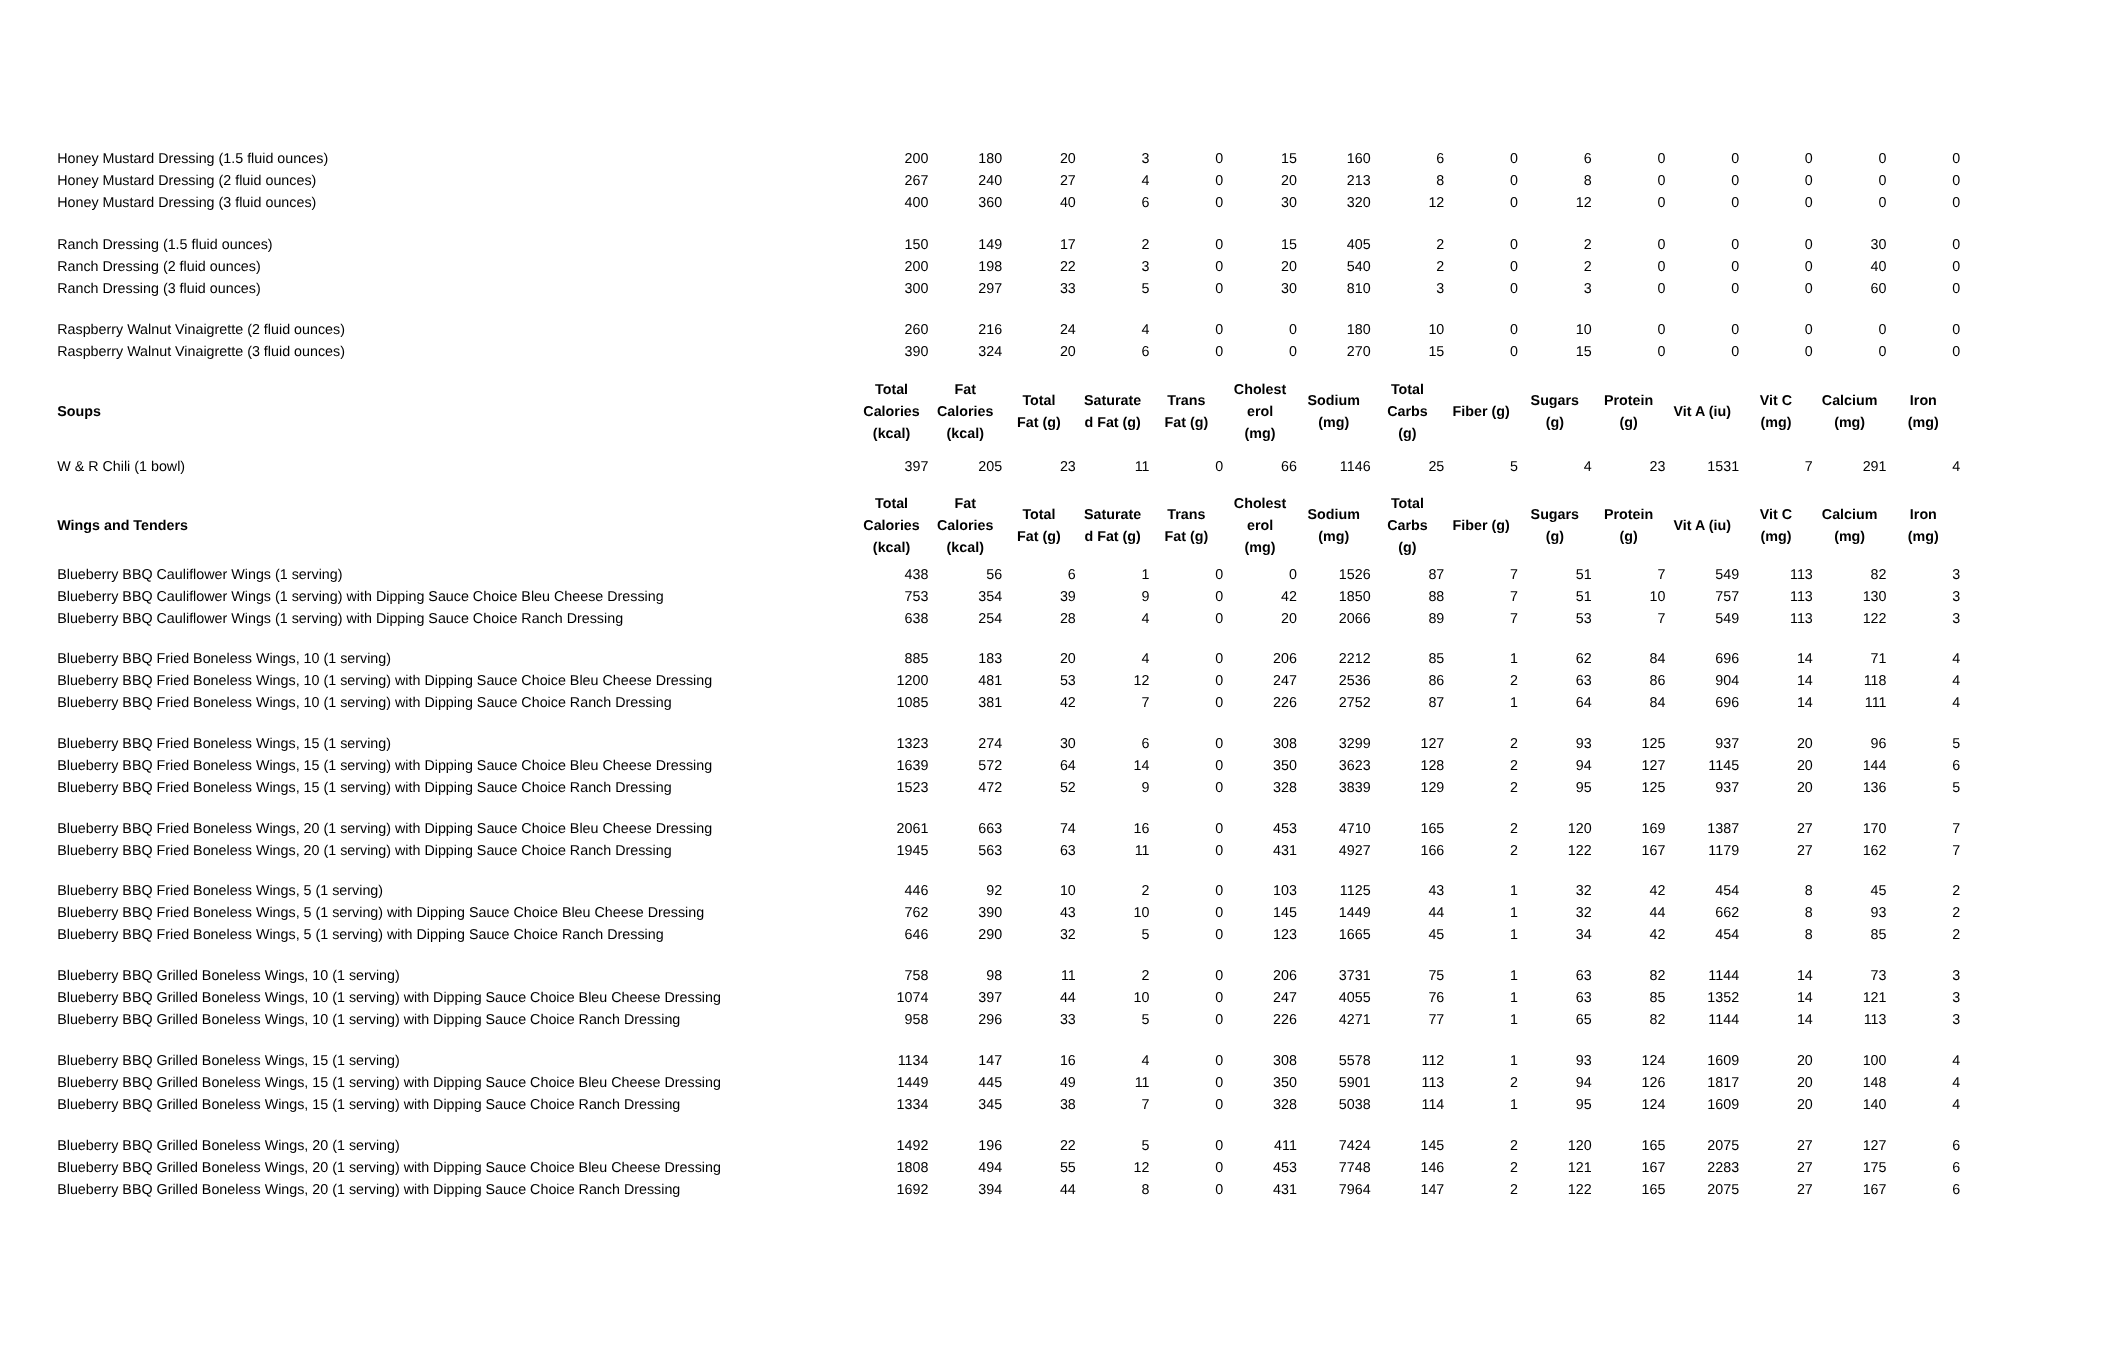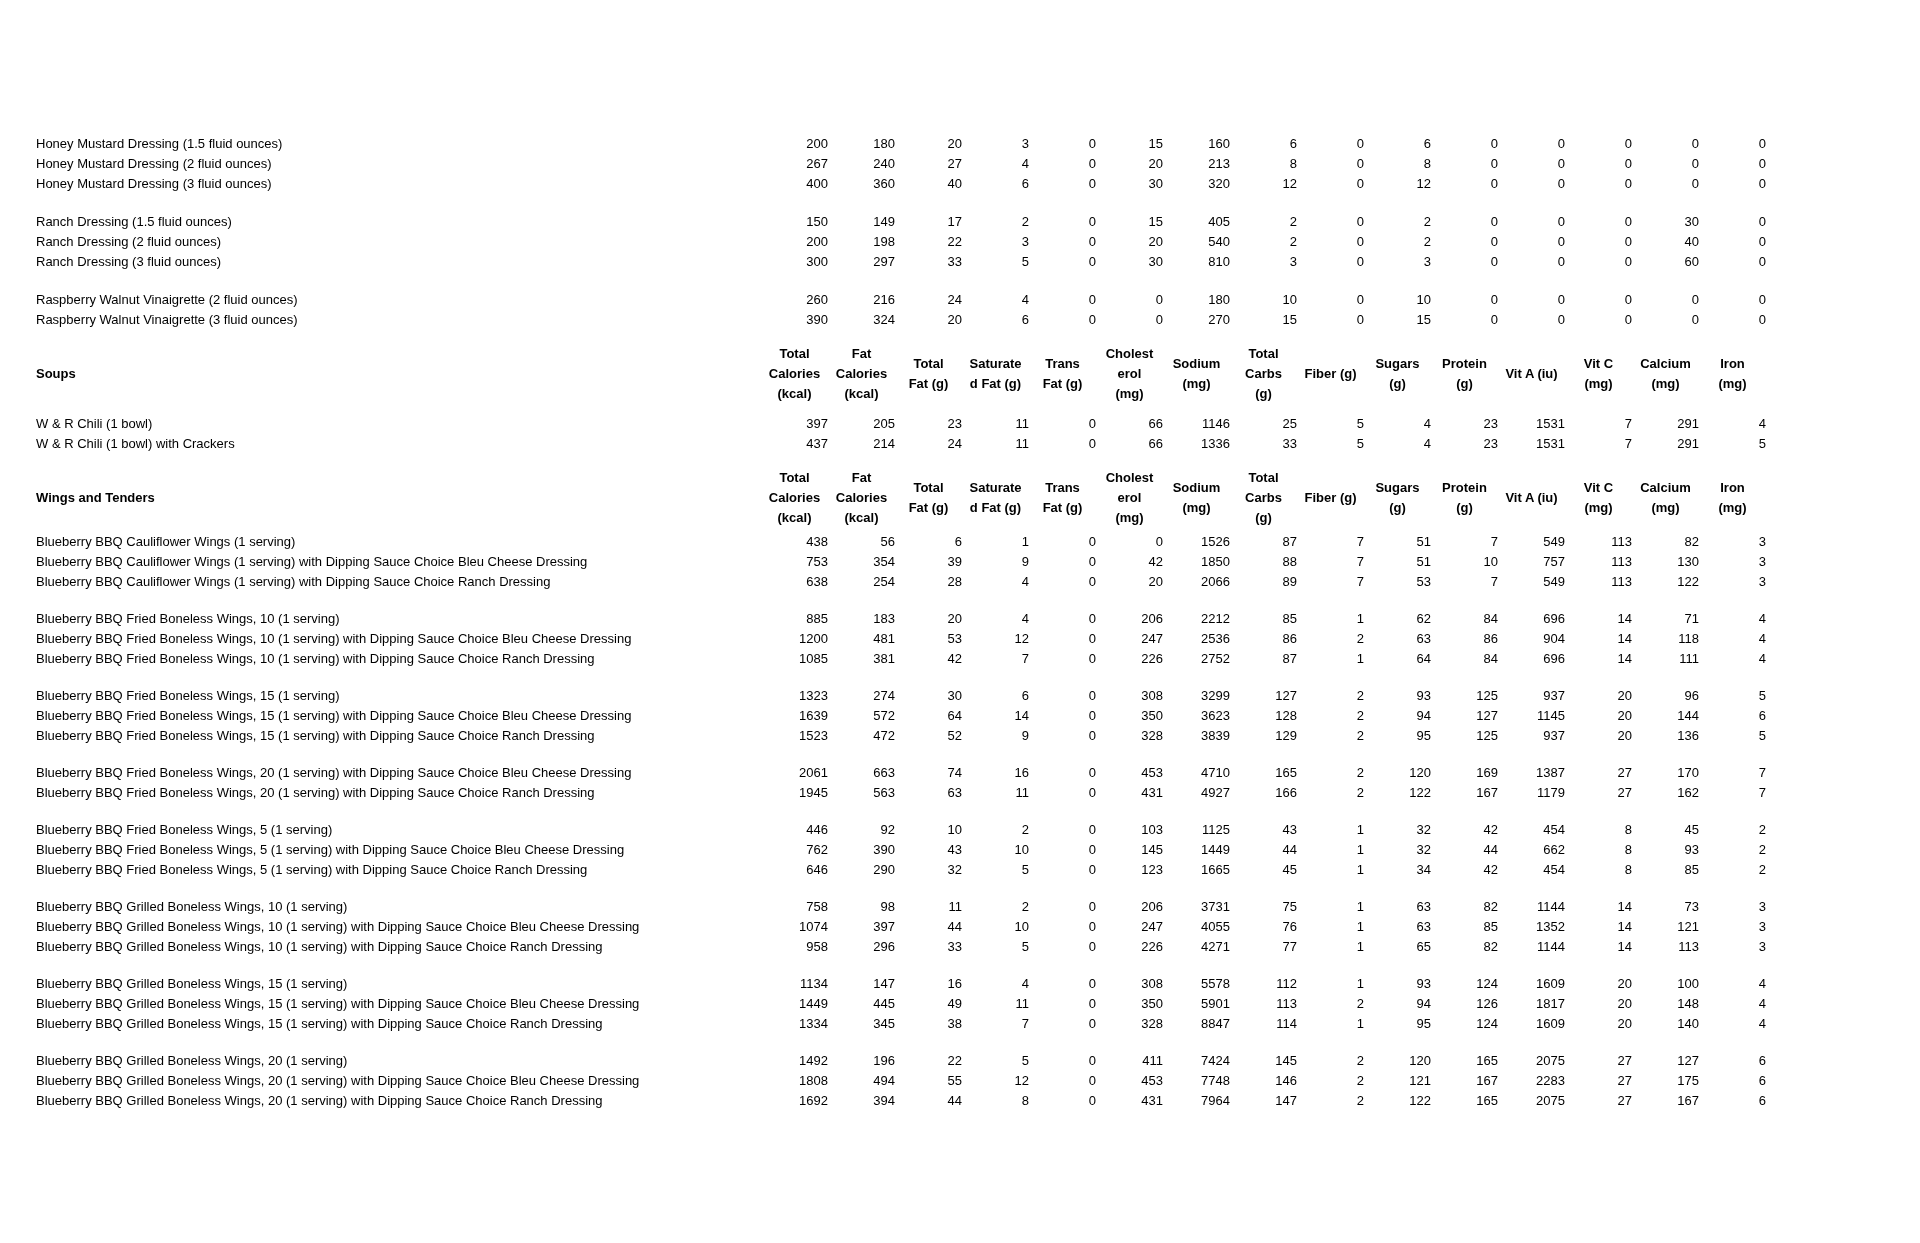--- a/index.html
+++ b/index.html
@@ -8,21 +8,21 @@
     background: #ffffff;
   }
   body {
     width: 1920px;
     height: 1243px;
     overflow: hidden;
     font-family: "Liberation Sans", sans-serif;
     color: #000000;
   }
   .page {
-    padding: 134px 0 0 36px;
+    padding: 134px 0 0 52px;
   }
   table.nutrition {
     border-collapse: collapse;
     table-layout: fixed;
     width: 1730px;
   }
   col.label-col { width: 725px; }
   col.num-col   { width: 67px; }
   td {
     padding: 0;
@@ -282,38 +282,20 @@
           <td class="num">1146</td>
           <td class="num">25</td>
           <td class="num">5</td>
           <td class="num">4</td>
           <td class="num">23</td>
           <td class="num">1531</td>
           <td class="num">7</td>
           <td class="num">291</td>
           <td class="num">4</td>
         </tr>
-        <tr>
-          <td class="item">W &amp; R Chili (1 bowl) with Crackers</td>
-          <td class="num">437</td>
-          <td class="num">214</td>
-          <td class="num">24</td>
-          <td class="num">11</td>
-          <td class="num">0</td>
-          <td class="num">66</td>
-          <td class="num">1336</td>
-          <td class="num">33</td>
-          <td class="num">5</td>
-          <td class="num">4</td>
-          <td class="num">23</td>
-          <td class="num">1531</td>
-          <td class="num">7</td>
-          <td class="num">291</td>
-          <td class="num">5</td>
-        </tr>
         <tr class="spacer">
           <td colspan="16" style="height: 14px; line-height: 14px;"></td>
         </tr>
         <tr class="head">
           <td class="section-title">Wings and Tenders</td>
           <td class="colhead">Total
 Calories
 (kcal)</td>
           <td class="colhead">Fat
 Calories
@@ -709,21 +691,21 @@
           <td class="num">4</td>
         </tr>
         <tr>
           <td class="item">Blueberry BBQ Grilled Boneless Wings, 15 (1 serving) with Dipping Sauce Choice Ranch Dressing</td>
           <td class="num">1334</td>
           <td class="num">345</td>
           <td class="num">38</td>
           <td class="num">7</td>
           <td class="num">0</td>
           <td class="num">328</td>
-          <td class="num">8847</td>
+          <td class="num">5038</td>
           <td class="num">114</td>
           <td class="num">1</td>
           <td class="num">95</td>
           <td class="num">124</td>
           <td class="num">1609</td>
           <td class="num">20</td>
           <td class="num">140</td>
           <td class="num">4</td>
         </tr>
         <tr class="spacer">

